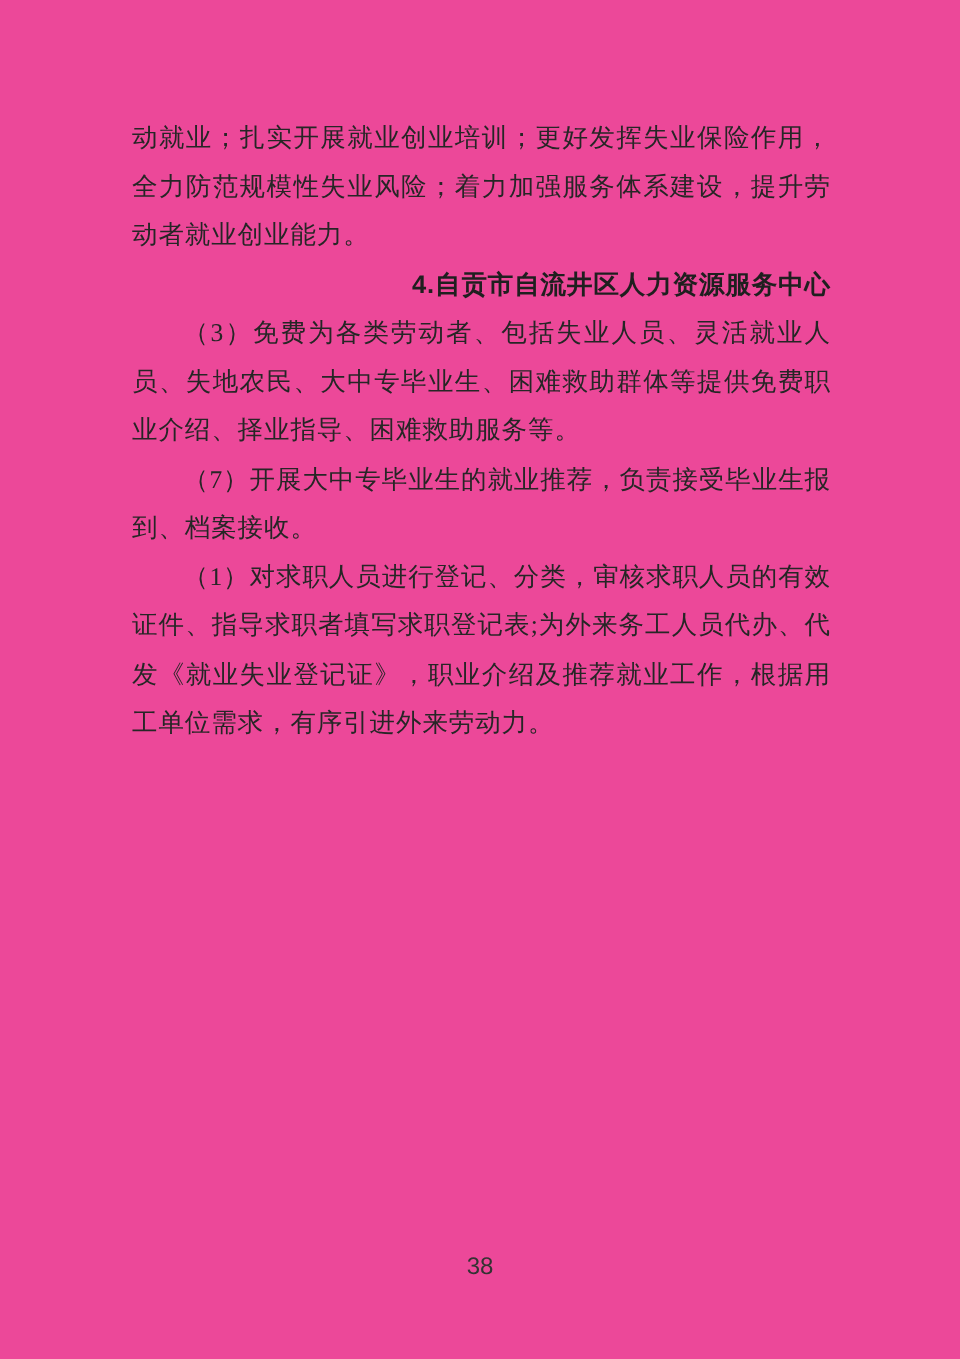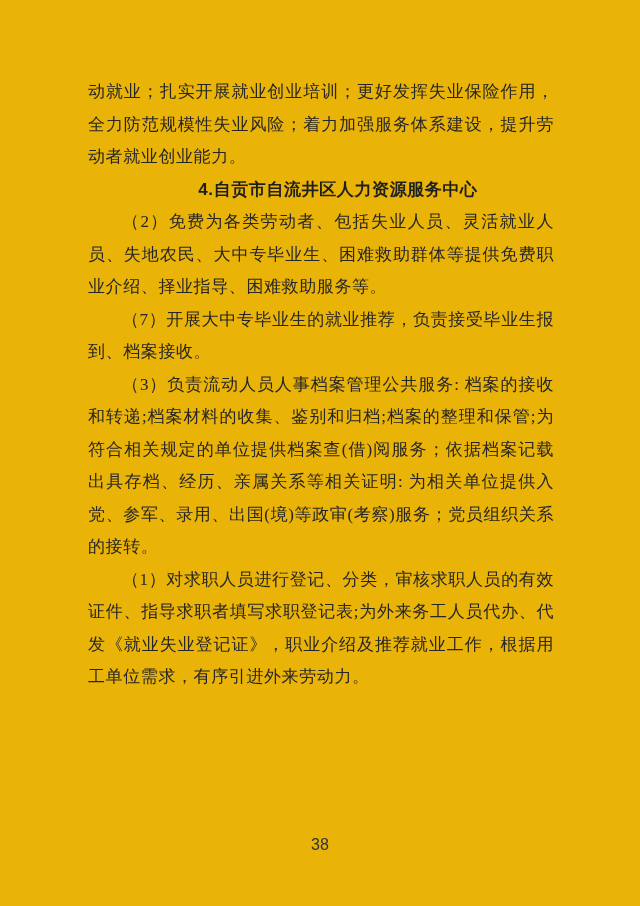--- a/index.html
+++ b/index.html
@@ -13,39 +13,39 @@
     position: relative;
     overflow: hidden;
   }
   .page {
     position: absolute;
     left: 0; top: 0;
     width: 640px;
     height: 906px;
     box-sizing: border-box;
     padding: 76px 86px 0 88px;
-    background: #eab308;
+    background: #ec4899;
     color: #262626;
     font-family: "Liberation Serif", "DejaVu Serif", serif;
     font-size: 17px;
     line-height: 32.5px;
     letter-spacing: 0.6px;
   }
   .para {
     margin: 0;
     text-align: justify;
     text-justify: inter-ideograph;
   }
   .para.indent {
     text-indent: 2em;
   }
   .heading {
     margin: 0;
     text-indent: 2em;
-    text-align: center;
+    text-align: right;
     font-weight: 700;
     color: #1f1f1f;
     font-family: "Liberation Sans", "DejaVu Sans", sans-serif;
     font-size: 17px;
     line-height: 32.5px;
   }
   .page-number {
     position: absolute;
     left: 0;
     top: 836px;
@@ -58,23 +58,22 @@
   }
 </style>
 </head>
 <body>
 
 <div class="page">
   <p class="para">动就业；扎实开展就业创业培训；更好发挥失业保险作用，全力防范规模性失业风险；着力加强服务体系建设，提升劳动者就业创业能力。</p>
 
   <p class="heading">4.自贡市自流井区人力资源服务中心</p>
 
-  <p class="para indent">（2）免费为各类劳动者、包括失业人员、灵活就业人员、失地农民、大中专毕业生、困难救助群体等提供免费职业介绍、择业指导、困难救助服务等。</p>
+  <p class="para indent">（3）免费为各类劳动者、包括失业人员、灵活就业人员、失地农民、大中专毕业生、困难救助群体等提供免费职业介绍、择业指导、困难救助服务等。</p>
 
   <p class="para indent">（7）开展大中专毕业生的就业推荐，负责接受毕业生报到、档案接收。</p>
 
-  <p class="para indent">（3）负责流动人员人事档案管理公共服务: 档案的接收和转递;档案材料的收集、鉴别和归档;档案的整理和保管;为符合相关规定的单位提供档案查(借)阅服务；依据档案记载出具存档、经历、亲属关系等相关证明: 为相关单位提供入党、参军、录用、出国(境)等政审(考察)服务；党员组织关系的接转。</p>
 
   <p class="para indent">（1）对求职人员进行登记、分类，审核求职人员的有效证件、指导求职者填写求职登记表;为外来务工人员代办、代发《就业失业登记证》，职业介绍及推荐就业工作，根据用工单位需求，有序引进外来劳动力。</p>
 
 </div>
 
 <div class="page-number">38</div>
 
 </body></html>

